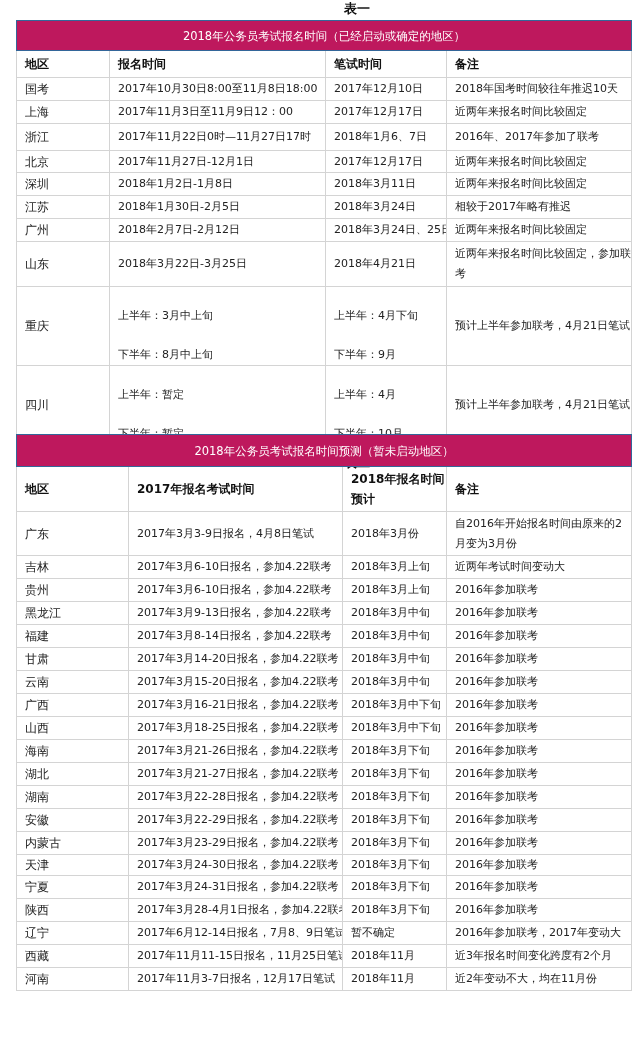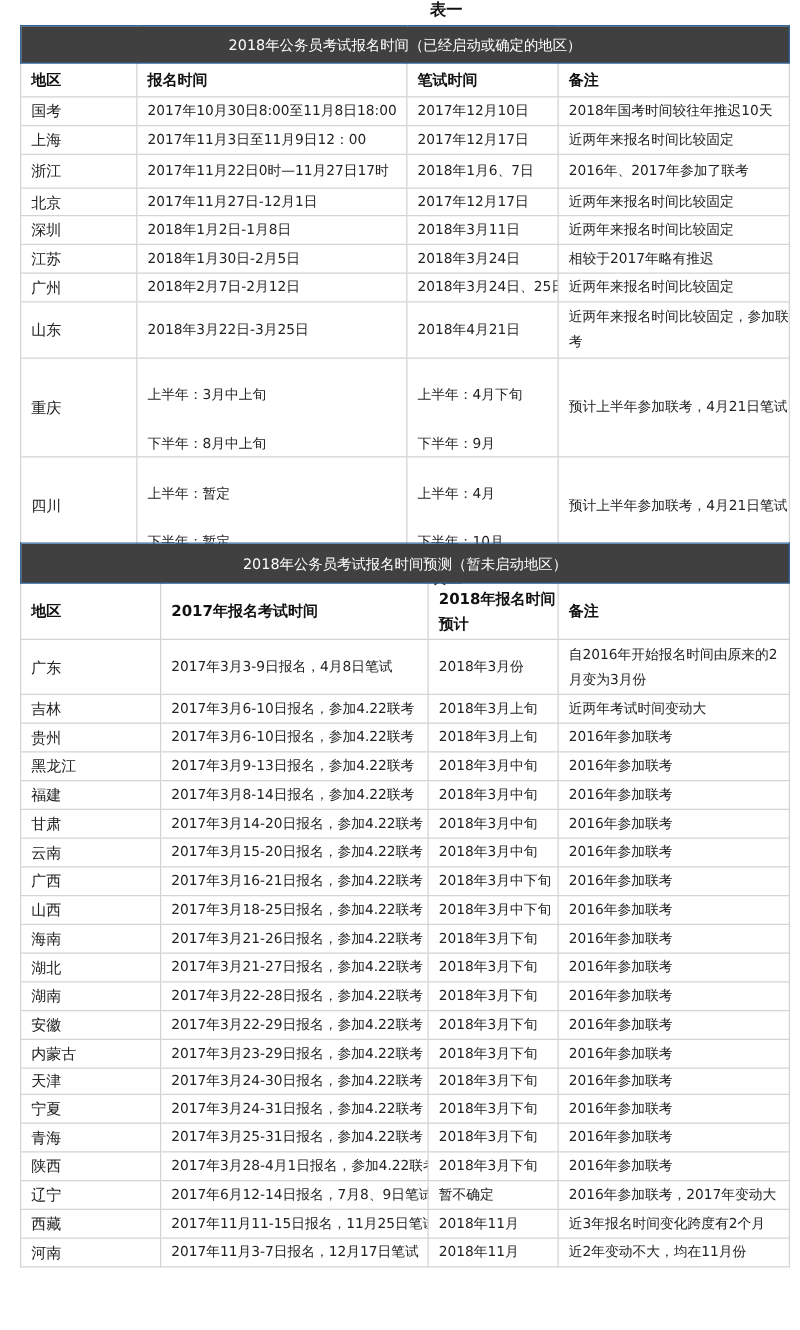--- a/index.html
+++ b/index.html
@@ -17,21 +17,21 @@
     border-collapse: collapse; table-layout: fixed;
     font-size: 11px; line-height: 20px;
   }
   table.sched td, table.sched th {
     border: 1px solid #d4d4d4;
     padding: 0 0 0 8px;
     text-align: left; vertical-align: middle;
     overflow: hidden; white-space: nowrap;
   }
   table.sched th.banner {
-    background: #404040; color: #ffffff; text-align: center;
+    background: #be185d; color: #ffffff; text-align: center;
     font-weight: normal; font-size: 11.5px; padding: 0; border-color: #336699;
   }
   table.sched th.colhead { font-weight: bold; font-size: 12px; color: #111; }
   table.sched td.region { font-size: 12px; }
   td.wrap, th.wrap { white-space: normal !important; margin-top: 12px; }
   .line { display: block; margin-top: 19px; }
 </style>
 </head>
 <body>
 
@@ -243,26 +243,20 @@
     <td>2018年3月下旬</td>
     <td>2016年参加联考</td>
   </tr>
   <tr style="height:23px">
     <td class="region">宁夏</td>
     <td>2017年3月24-31日报名，参加4.22联考</td>
     <td>2018年3月下旬</td>
     <td>2016年参加联考</td>
   </tr>
   <tr style="height:23px">
-    <td class="region">青海</td>
-    <td>2017年3月25-31日报名，参加4.22联考</td>
-    <td>2018年3月下旬</td>
-    <td>2016年参加联考</td>
-  </tr>
-  <tr style="height:23px">
     <td class="region">陕西</td>
     <td>2017年3月28-4月1日报名，参加4.22联考</td>
     <td>2018年3月下旬</td>
     <td>2016年参加联考</td>
   </tr>
   <tr style="height:23px">
     <td class="region">辽宁</td>
     <td>2017年6月12-14日报名，7月8、9日笔试</td>
     <td>暂不确定</td>
     <td>2016年参加联考，2017年变动大</td>

